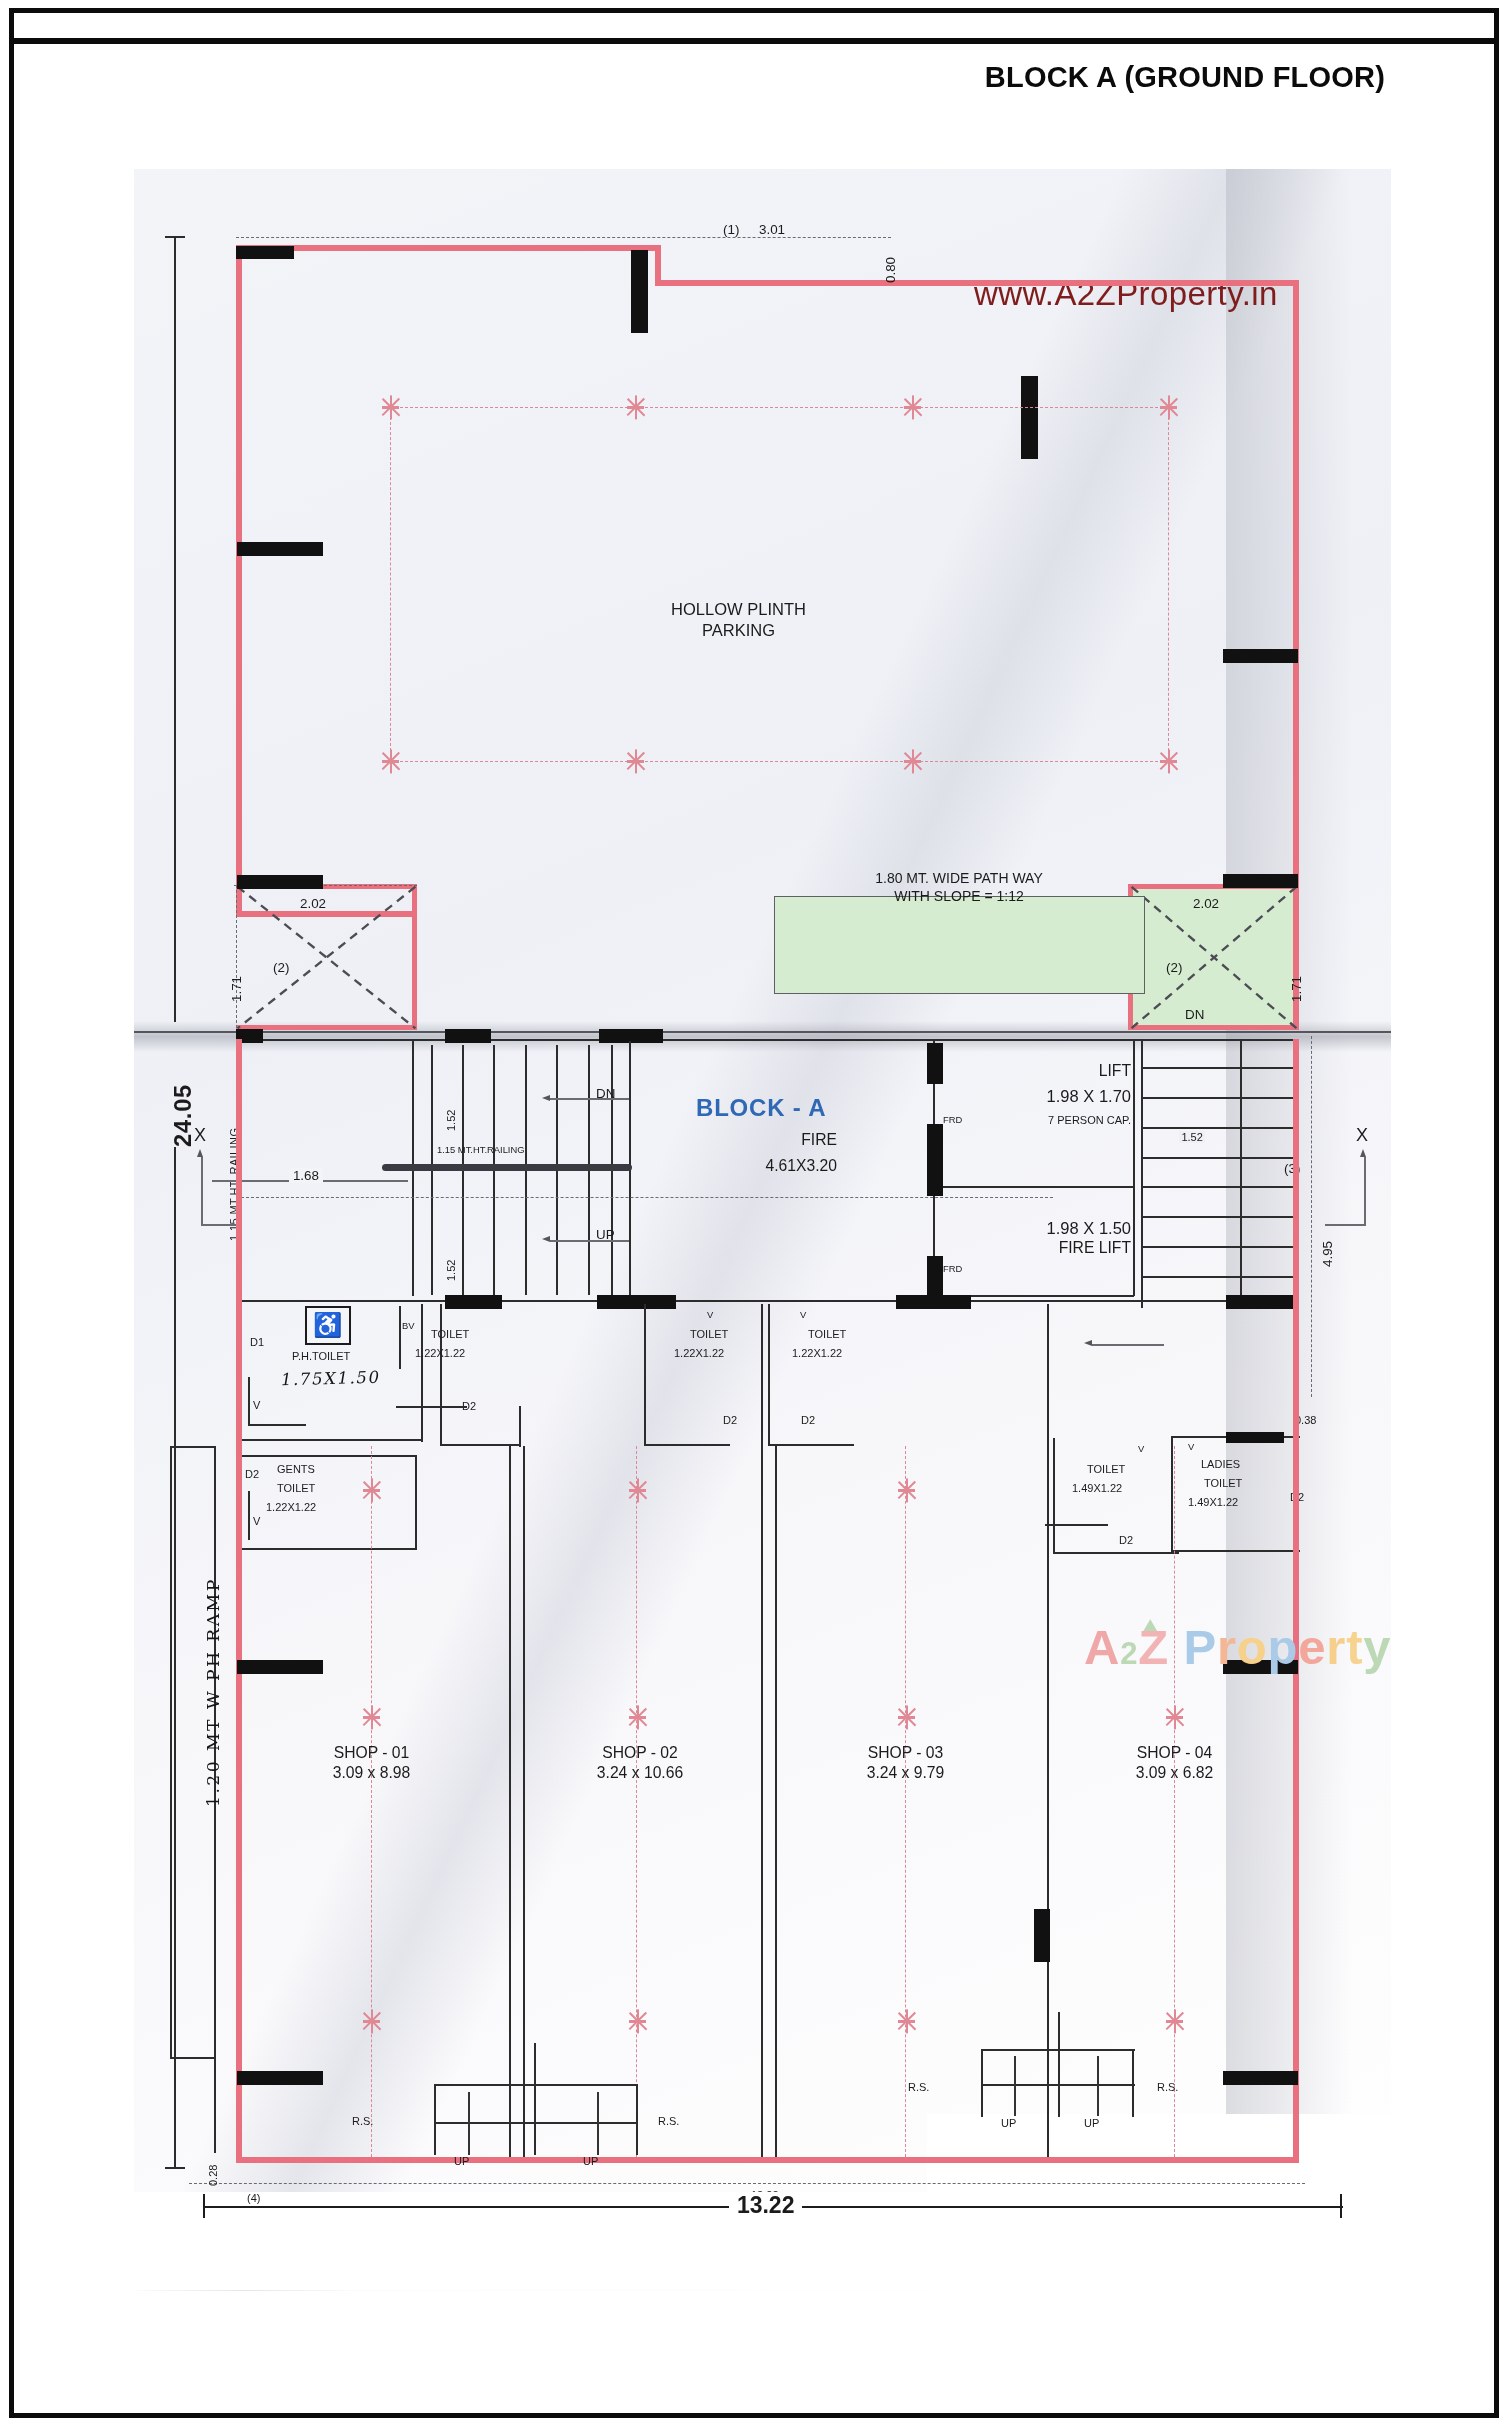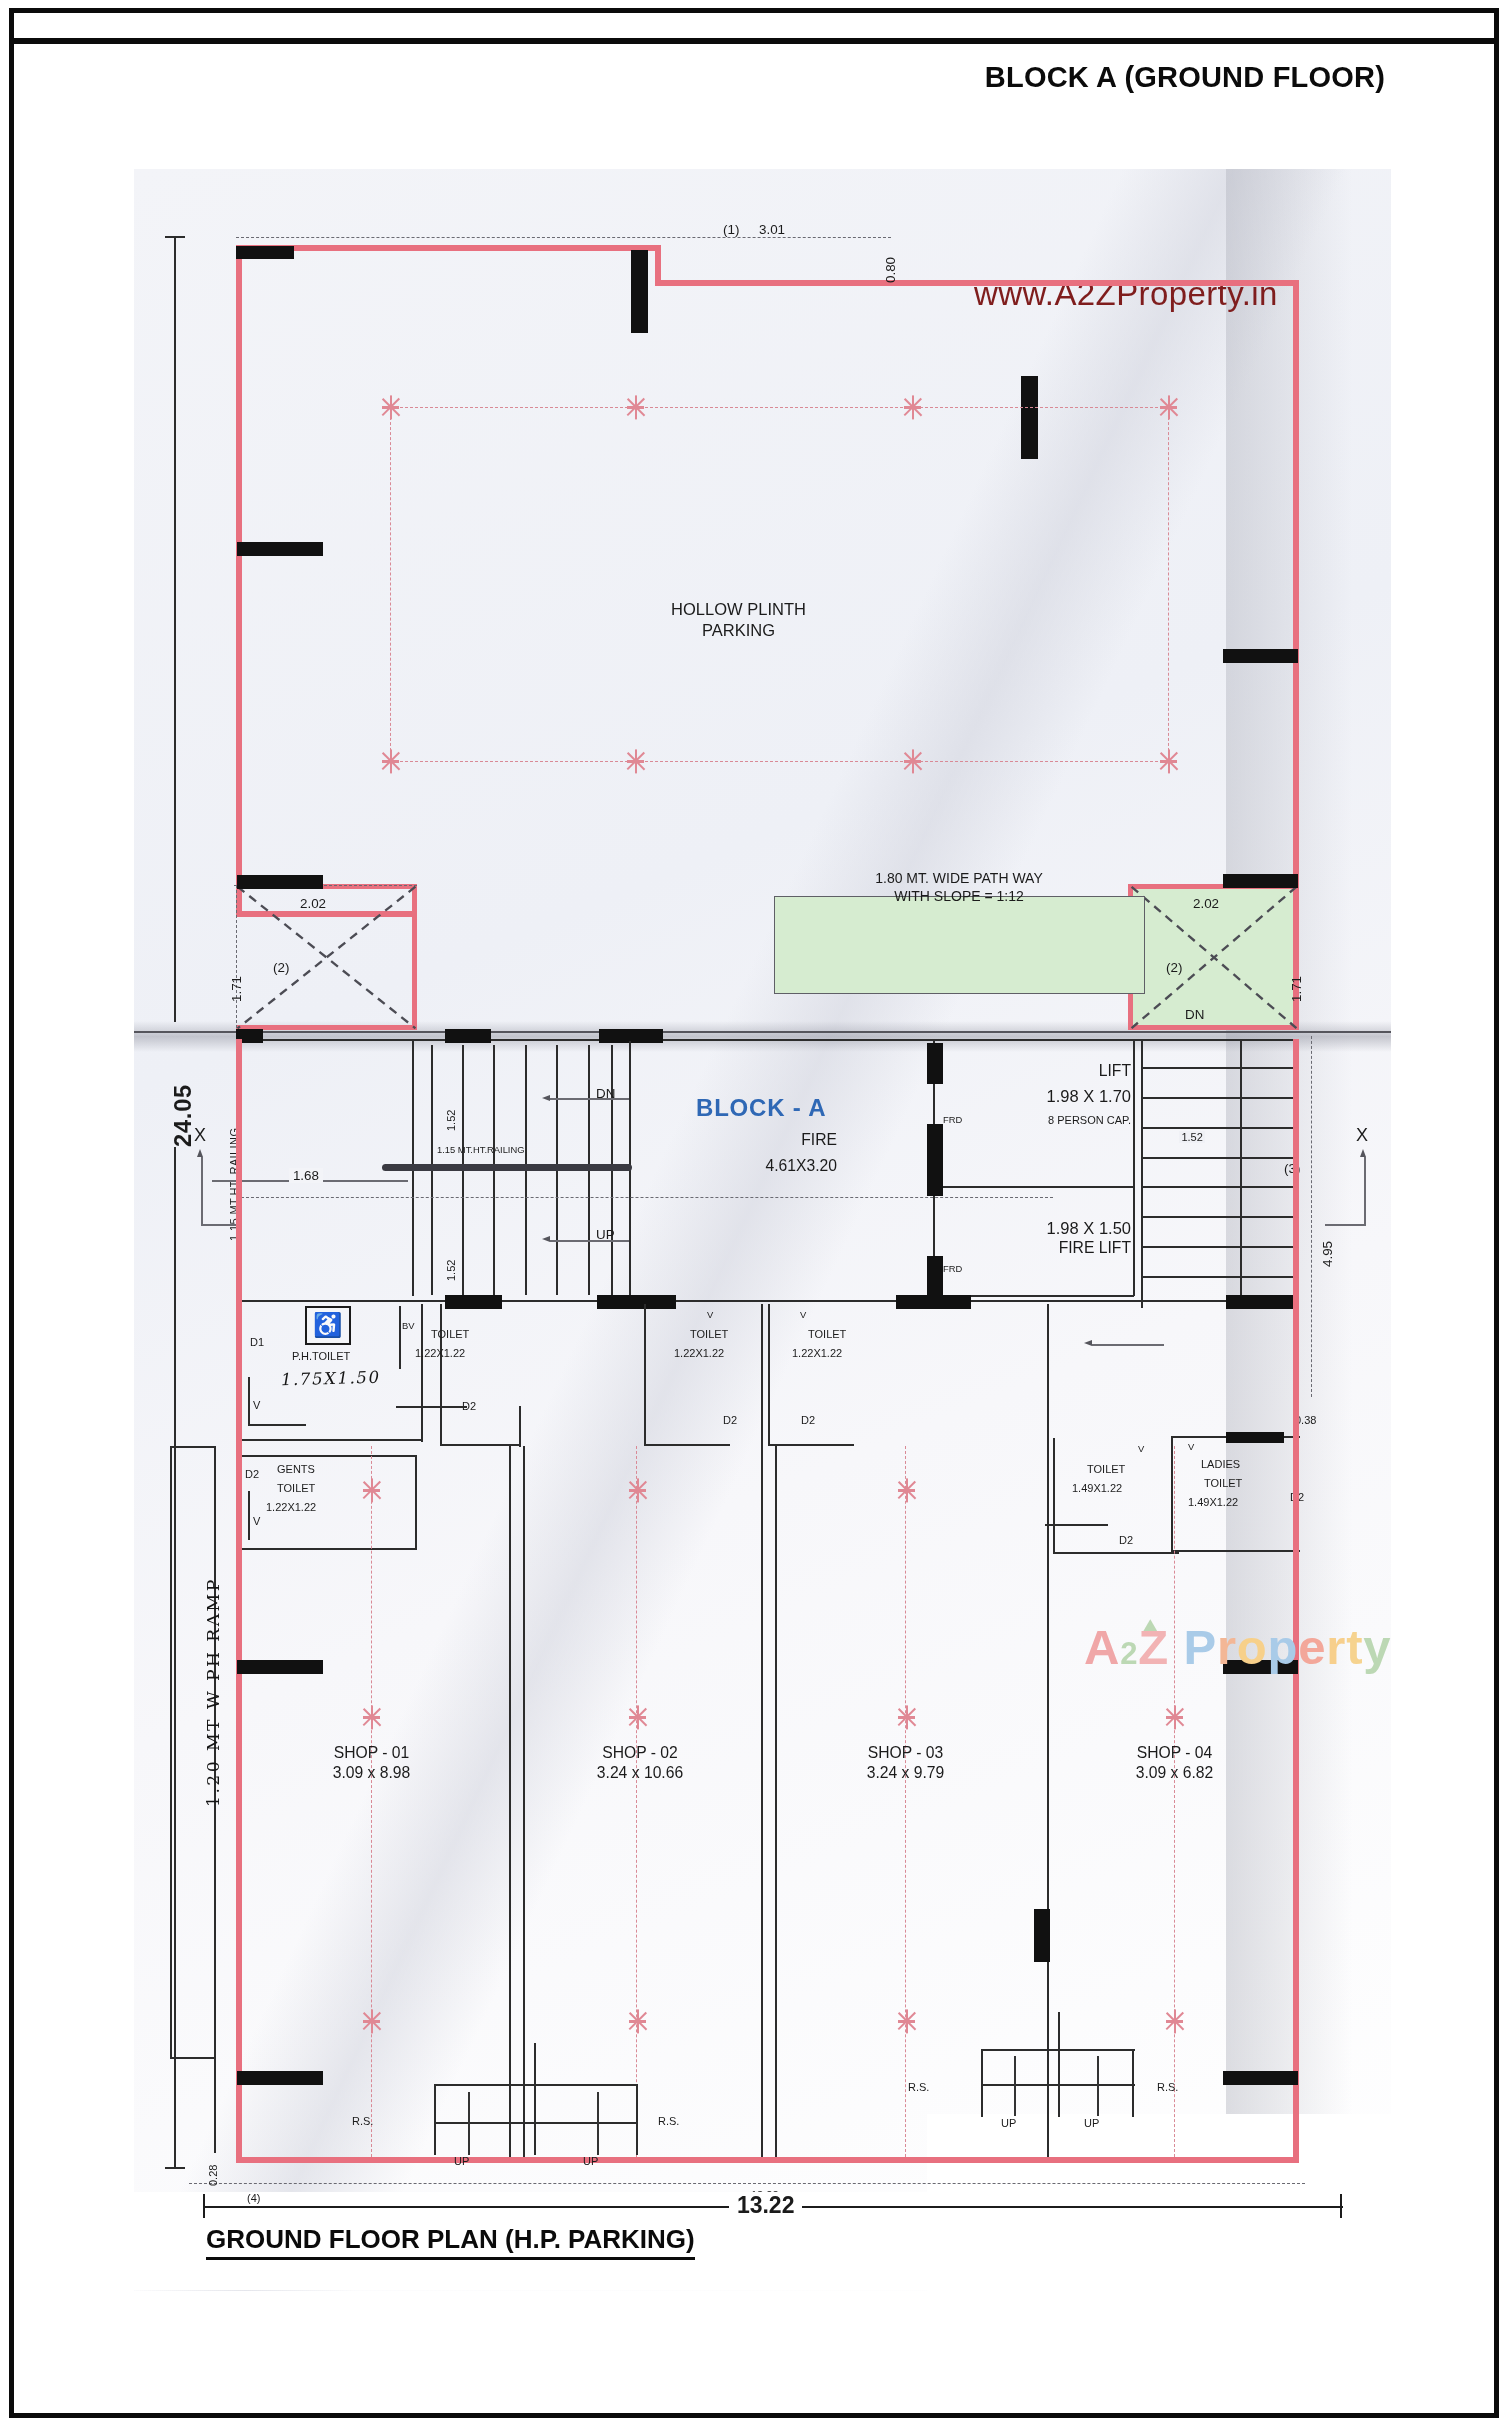--- a/index.html
+++ b/index.html
@@ -287,21 +287,21 @@
 
   <div class="blk" style="left:927px;top:1043px;width:15.7px;height:41px;"></div>
   <div class="blk" style="left:927px;top:1124px;width:15.7px;height:72px;"></div>
   <div class="blk" style="left:927px;top:1256px;width:15.7px;height:42px;"></div>
 
   <div class="lbl-xs" style="left:943px;top:1114px;">FRD</div>
   <div class="lbl-xs" style="left:943px;top:1263px;">FRD</div>
 
   <div class="lbl-m ctr" style="left:960px;top:1062px;width:171px;">LIFT</div>
   <div class="lbl-m ctr" style="left:960px;top:1087px;width:171px;font-size:16.5px;">1.98 X 1.70</div>
-  <div class="lbl-s ctr" style="left:960px;top:1114px;width:171px;">8 PERSON CAP.</div>
+  <div class="lbl-s ctr" style="left:960px;top:1114px;width:171px;">7 PERSON CAP.</div>
 
   <div class="lbl-m ctr" style="left:960px;top:1239px;width:171px;">FIRE LIFT</div>
   <div class="lbl-m ctr" style="left:960px;top:1219px;width:171px;font-size:16.5px;">1.98 X 1.50</div>
 
   <div class="thin" style="left:1141px;top:1041px;width:2.4px;height:267px;"></div>
   <div class="thin" style="left:1240px;top:1041px;width:1.6px;height:267px;"></div>
   <div class="thin" style="left:1143px;top:1067px;width:153px;height:1.6px;"></div>
   <div class="thin" style="left:1143px;top:1097px;width:153px;height:1.6px;"></div>
   <div class="thin" style="left:1143px;top:1127px;width:153px;height:1.6px;"></div>
   <div class="thin" style="left:1143px;top:1157px;width:153px;height:1.6px;"></div>
@@ -535,16 +535,15 @@
   <div class="dashH" style="left:189px;top:2183px;width:1116px;"></div>
   <div class="lbl-s rot90" style="left:207px;top:2186px;">0.28</div>
   <div class="lbl-s" style="left:247px;top:2192px;">(4)</div>
   <div class="lbl-s" style="left:751px;top:2189px;">13.22</div>
 
   <div class="thin" style="left:204px;top:2206px;width:1139px;height:2.4px;background:#1c1c1c;"></div>
   <div class="thin" style="left:203px;top:2194px;width:2.4px;height:23.6px;background:#1c1c1c;"></div>
   <div class="thin" style="left:1340px;top:2194px;width:2.4px;height:23.6px;background:#1c1c1c;"></div>
   <div class="lbl-l" style="left:729px;top:2192px;font-size:23px;font-weight:bold;background:#ffffff;padding:0 7.9px;">13.22</div>
 
-  <div class="footer-cap">GROUND FLOOR PLAN (H.P. PARKING)</div>
 
 </div>
 
 
 </body></html>

